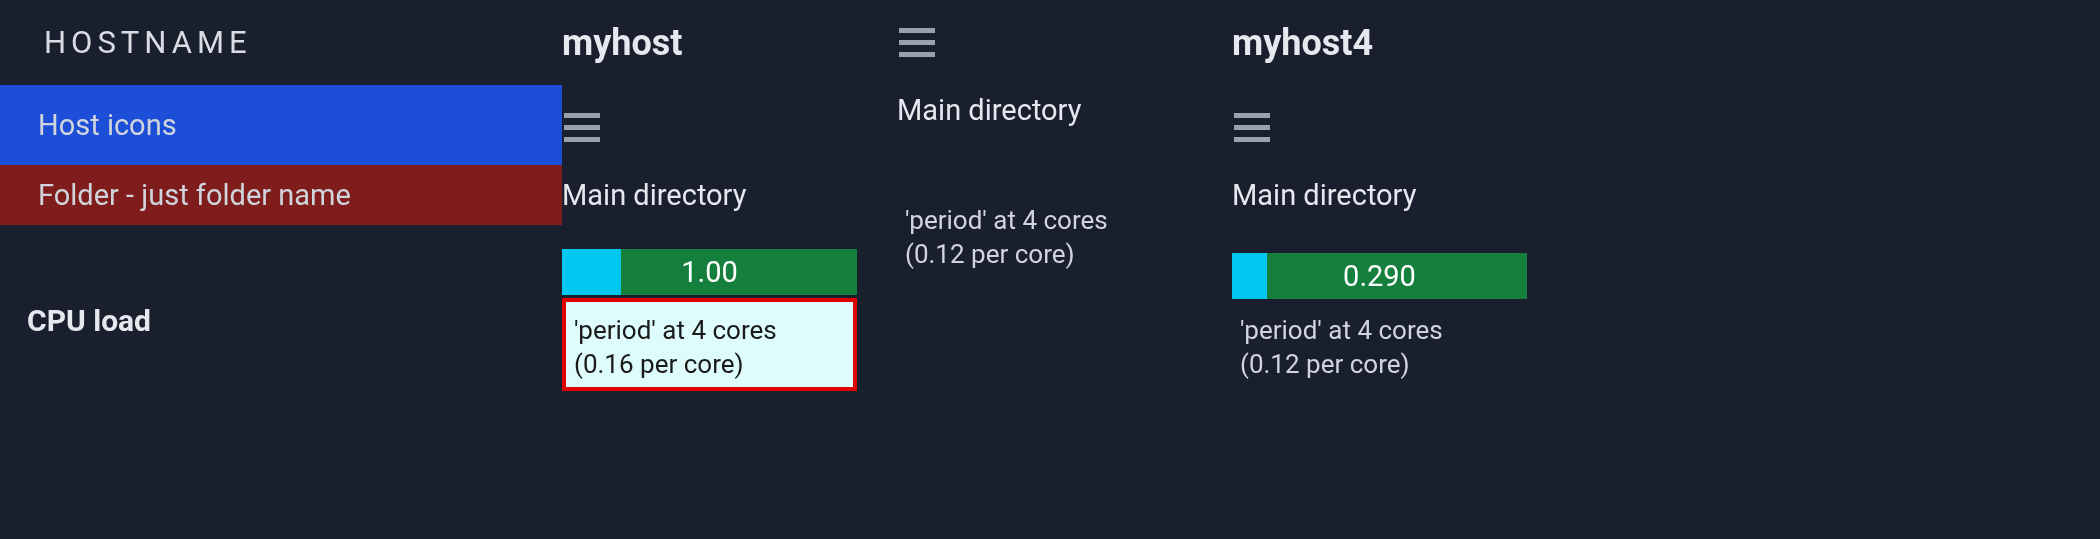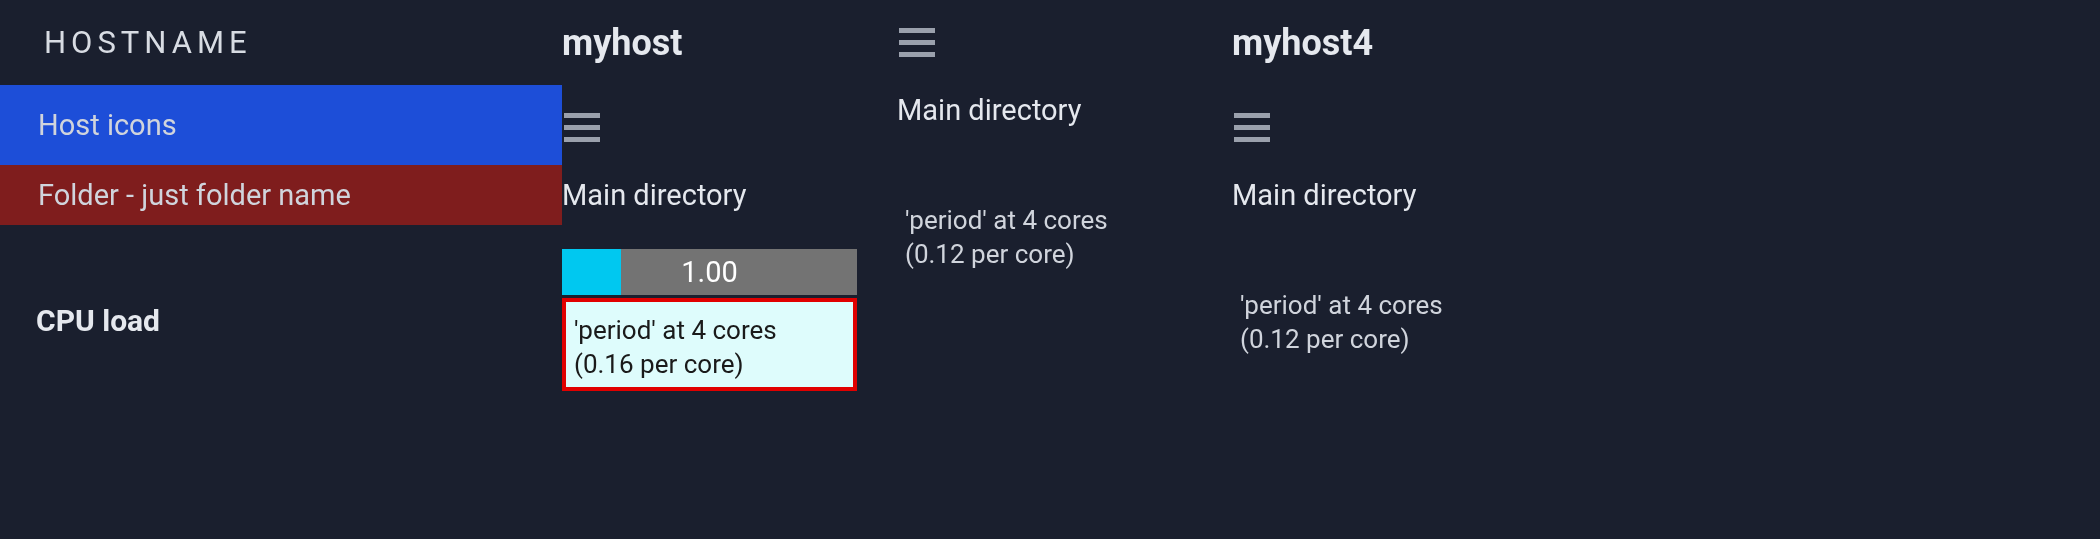--- a/index.html
+++ b/index.html
@@ -75,21 +75,21 @@
       display: flex;
       align-items: center;
       padding-left: 38px;
       font-size: 29px;
       font-weight: 400;
       color: #d0d4dc;
     }
     .label-cpu-cell {
       display: flex;
       align-items: center;
-      padding-left: 36px;
+      padding-left: 27px;
       font-size: 30px;
       font-weight: 700;
       color: #e5e8ee;
     }
     .host-header {
       font-size: 36px;
       font-weight: 700;
       color: #e5e8ee;
     }
     .burger-icon {
@@ -110,21 +110,21 @@
       color: #e5e8ee;
     }
     .cpu-cell {
       display: flex;
       flex-direction: column;
       width: 100%;
     }
     .cpu-bar-container {
       width: 295px;
       height: 46px;
-      background-color: #737373;
+      background-color: #15803d;
       position: relative;
       display: flex;
       align-items: center;
       margin-bottom: 3px;
     }
     .cpu-bar-fill {
       height: 100%;
       background-color: #00c8f0;
       position: absolute;
       left: 0;
@@ -229,20 +229,24 @@
         <div class="burger-line"></div>
         <div class="burger-line"></div>
         <div class="burger-line"></div>
       </div>
     </div>
     <div class="folder-row">
       <span class="folder-value">Main directory</span>
     </div>
     <div class="cpu-row">
       <div class="cpu-cell">
+        <div class="cpu-bar-container">
+          <div class="cpu-bar-fill" style="width:12%"></div>
+          <span class="cpu-bar-value">0.290</span>
+        </div>
         <div class="cpu-detail-box">
           <div>'period' at 4 cores</div>
           <div>(0.12 per core)</div>
         </div>
       </div>
     </div>
   </div>
 
 </div>
 

